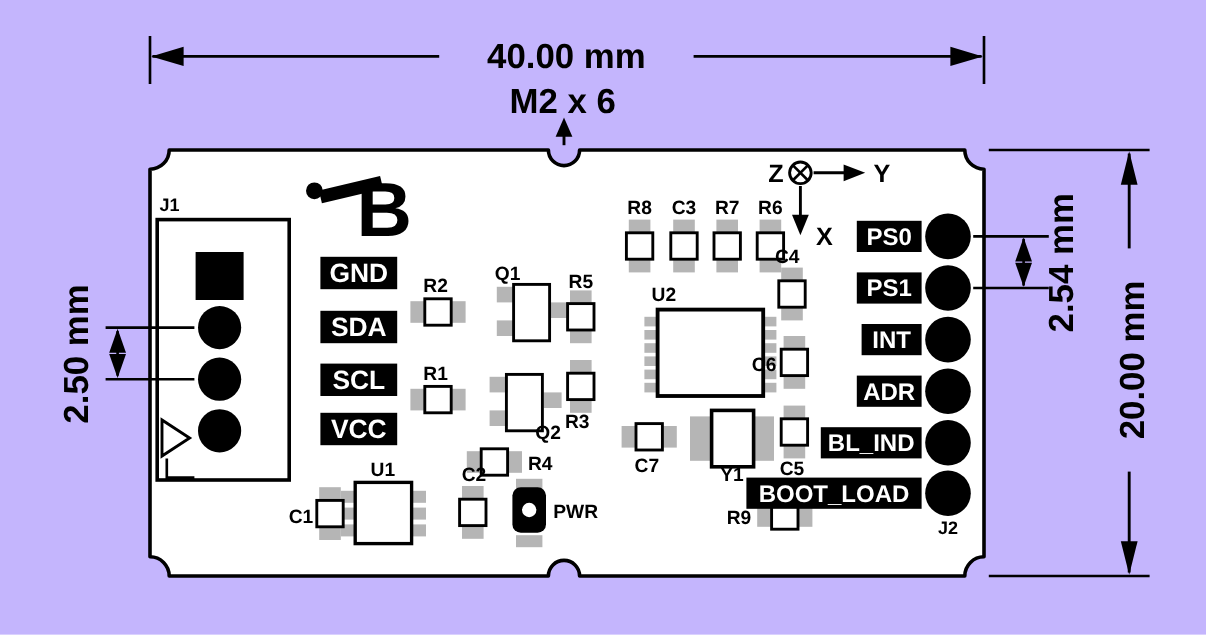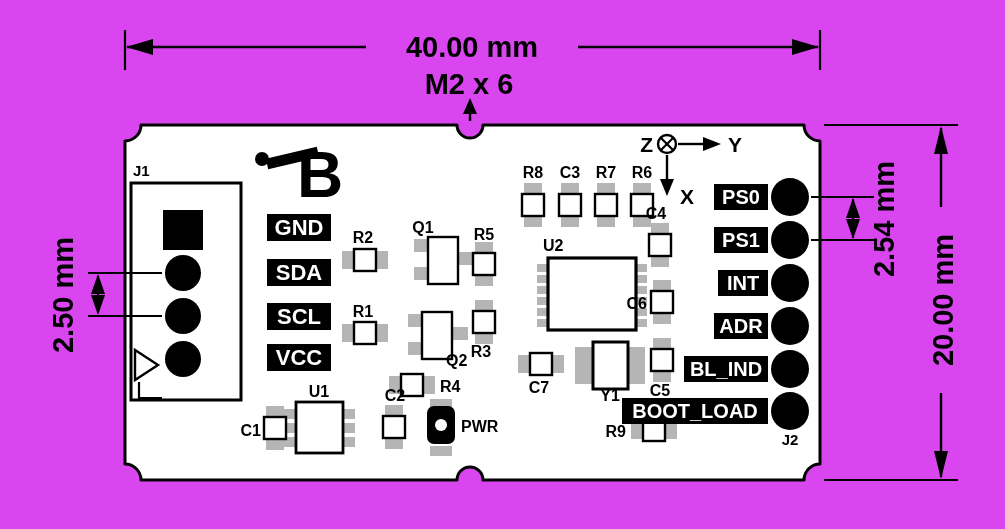--- a/index.html
+++ b/index.html
@@ -1,16 +1,16 @@
 <!DOCTYPE html>
 <html><head>
 <meta charset="utf-8">
 <style>
   html,body{margin:0;padding:0;background:#fff;}
-  .canvas{position:relative;width:1005px;height:529px;background:#d946ef;overflow:hidden;}
+  .canvas{position:relative;width:1005px;height:529px;background:#c4b5fd;overflow:hidden;}
   svg{position:absolute;left:0;top:0;}
   .ln{stroke:#000;stroke-width:2.4;fill:none;}
   .thin{stroke:#000;stroke-width:2.2;fill:none;}
   .board{stroke:#000;stroke-width:3;fill:#fff;stroke-linejoin:round;}
   .arrow{fill:#000;stroke:none;}
   .pad{fill:#b5b5b5;stroke:none;}
   .cout{fill:#fff;stroke:#000;stroke-width:2.4;}
   .coutn{fill:none;stroke:#000;stroke-width:2.4;}
   .blk{fill:#000;}
   .dimtext{font:bold 29px "Liberation Sans", sans-serif;fill:#000;}

